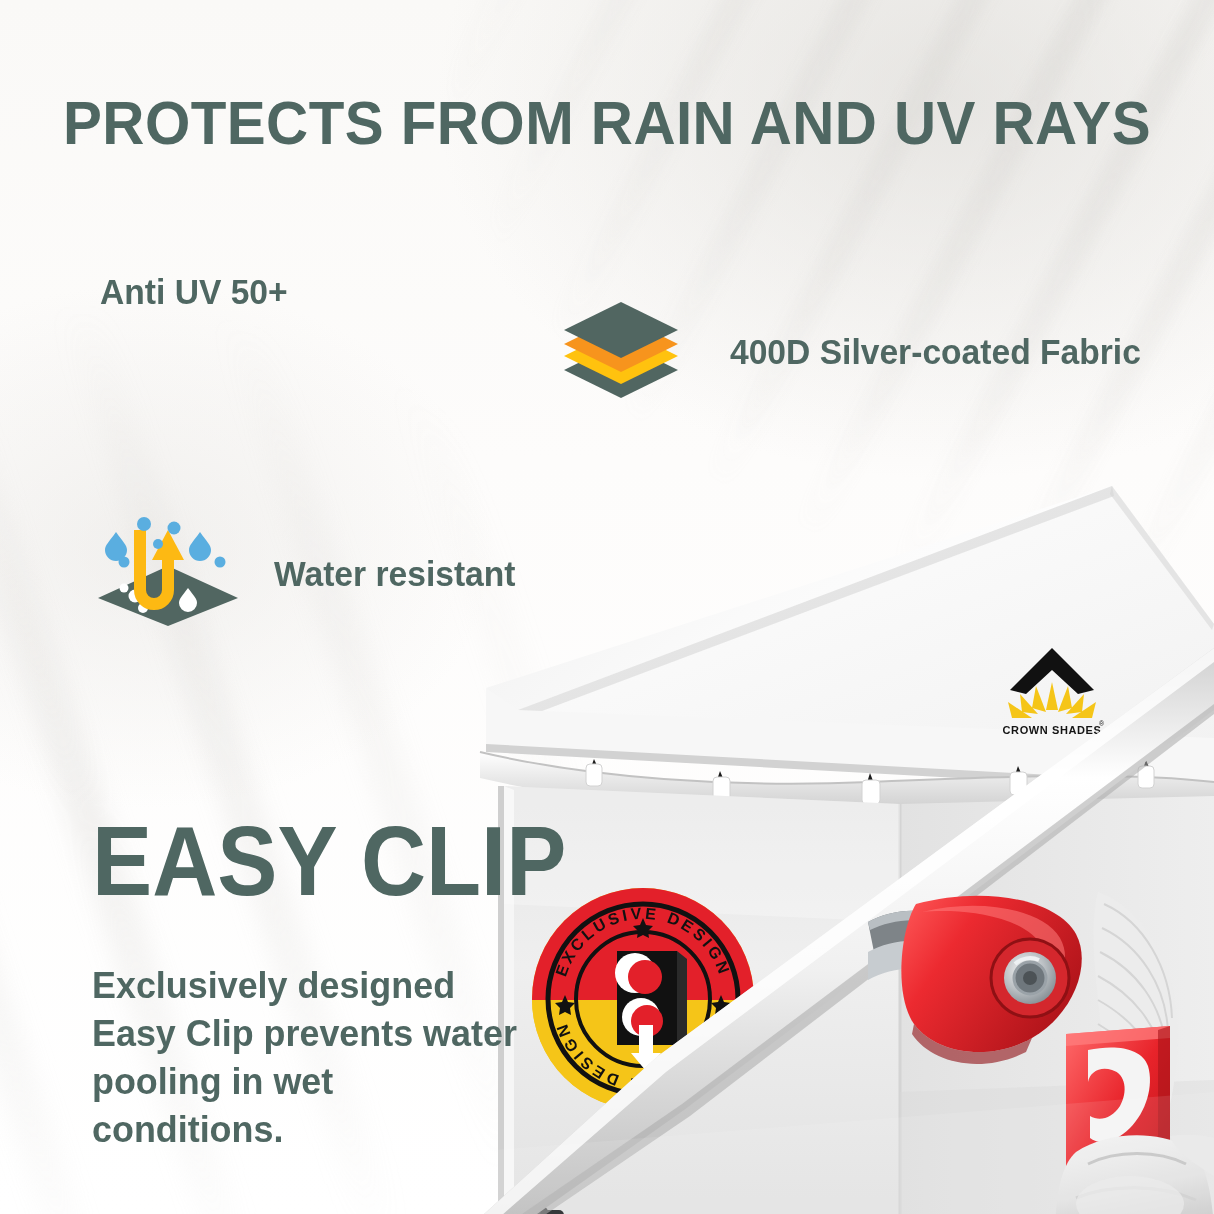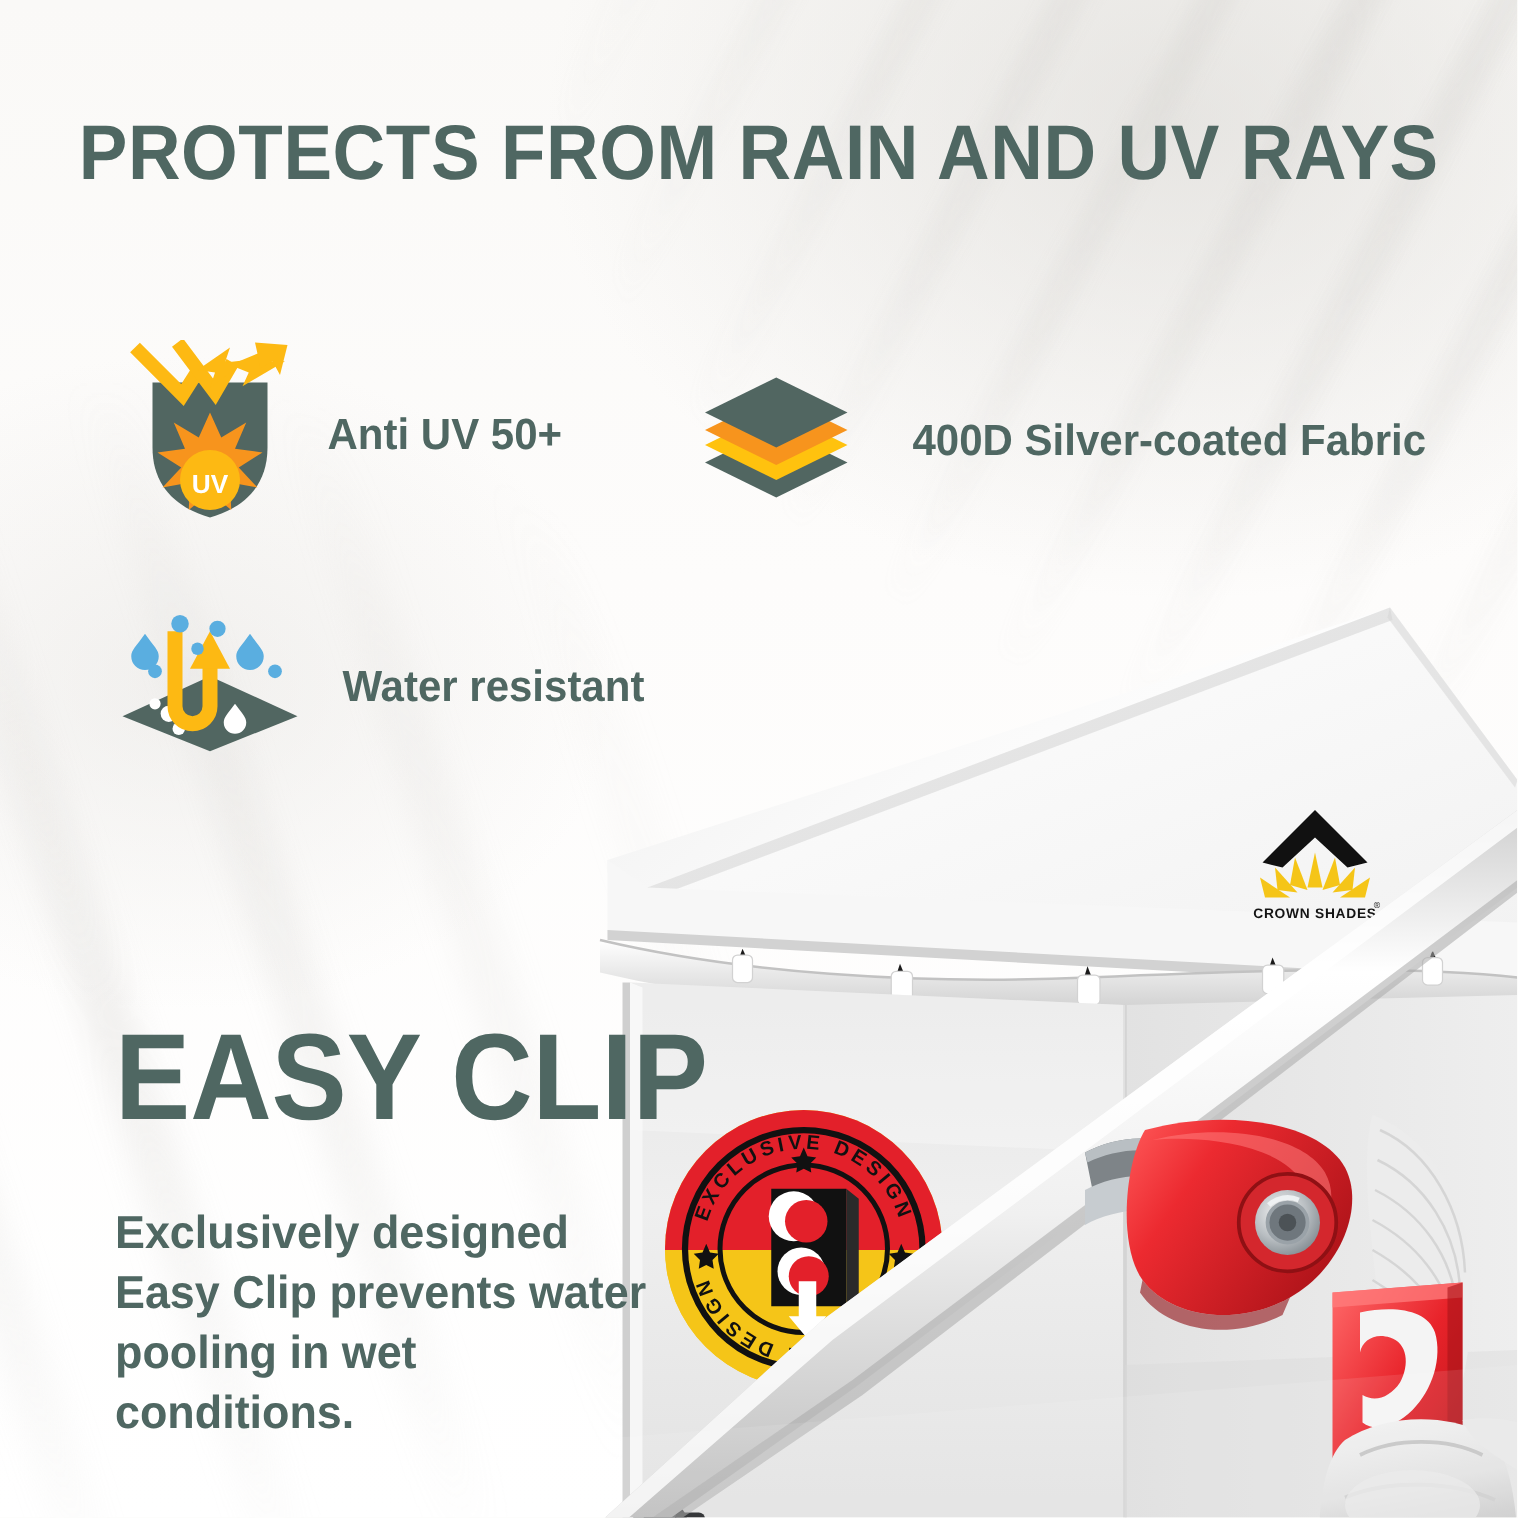--- a/index.html
+++ b/index.html
@@ -85,21 +85,21 @@
     font-weight: 700;
     color: #4f6762;
     white-space: nowrap;
     transform: scaleX(0.96);
     transform-origin: left center;
   }
   .feature-icon { flex: 0 0 auto; display:block; }
 
   #feat-uv    { left: 100px; top: 272px; }
   #feat-fab   { left: 560px; top: 300px; gap: 48px; }
-  #feat-water { left: 88px;  top: 491px; }
+  #feat-water { left: 88px;  top: 516px; }
 
   .easyclip-title {
     position: absolute;
     left: 92px;
     top: 812px;
     font-size: 98px;
     line-height: 1;
     font-weight: 700;
     letter-spacing: 0px;
     color: #4f6762;
@@ -139,42 +139,20 @@
 
 <div id="page">
 
   <div class="bg-base"></div>
   <div class="bg-streaks"></div>
   <div class="bg-streaks2"></div>
 
   <div class="headline">PROTECTS FROM RAIN AND UV RAYS</div>
 
   <div class="feature" id="feat-uv">
-    <span class="feature-icon">
-      <svg width="136" height="146" viewBox="0 0 136 146">
-
-        <path d="M22 34 H114 V86 C114 116 96 134 68 142 C40 134 22 116 22 86 Z" fill="#516661"></path>
-
-        <g fill="#f7941d">
-          <path d="M68 58 l9 20 20 -12 -9 21 22 3 -19 12 15 16 -22 -4 1 22 -17 -14 -17 14 1 -22 -22 4 15 -16 -19 -12 22 -3 -9 -21 20 12 Z"></path>
-        </g>
-        <circle cx="68" cy="112" r="24" fill="#fdb913"></circle>
-        <text x="68" y="122" text-anchor="middle" font-family="'Liberation Sans', sans-serif" font-size="21" font-weight="700" fill="#ffffff">UV</text>
-
-        <g fill="none" stroke="#fdb913" stroke-width="11" stroke-linecap="butt" stroke-linejoin="miter">
-          <path d="M8 6 L46 44 L60 22"></path>
-          <path d="M42 2 L72 42 L86 18"></path>
-        </g>
-        <g fill="#fdb913">
-          <path d="M58 24 l26 -18 -4 12 18 -2 -30 22 4 -12 Z"></path>
-          <path d="M84 20 l34 -14 -6 11 16 0 -34 20 5 -11 Z"></path>
-          <path d="M104 2 l26 2 -6 24 -6 -11 -10 6 -2 -12 Z"></path>
-        </g>
-      </svg>
-    </span>
     <span class="feature-label">Anti UV 50+</span>
   </div>
 
   <div class="feature" id="feat-fab">
     <span class="feature-icon">
       <svg width="122" height="100" viewBox="0 0 122 100">
 
         <path d="M61 42 L118 70 L61 98 L4 70 Z" fill="#516661"></path>
 
         <path d="M61 28 L118 56 L61 84 L4 56 Z" fill="#ffc20e"></path>

